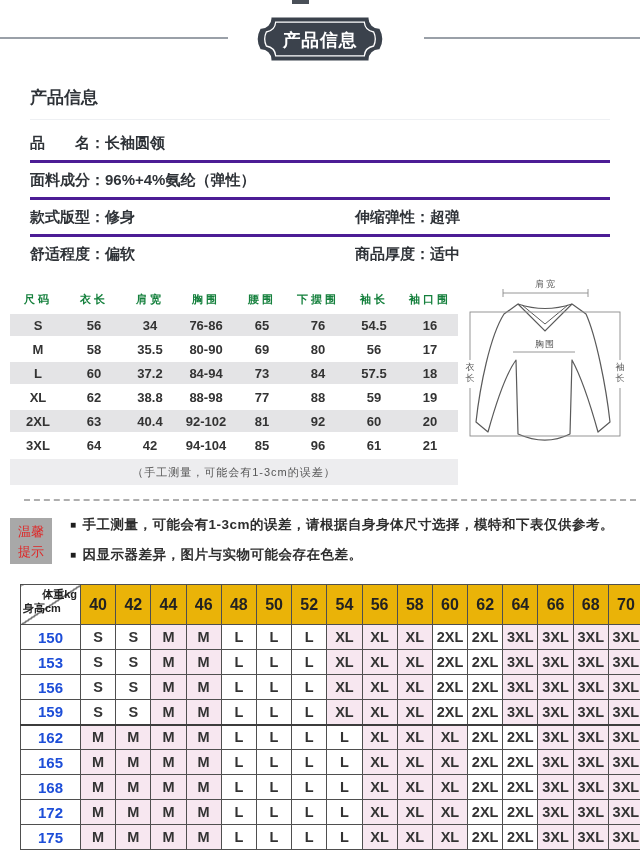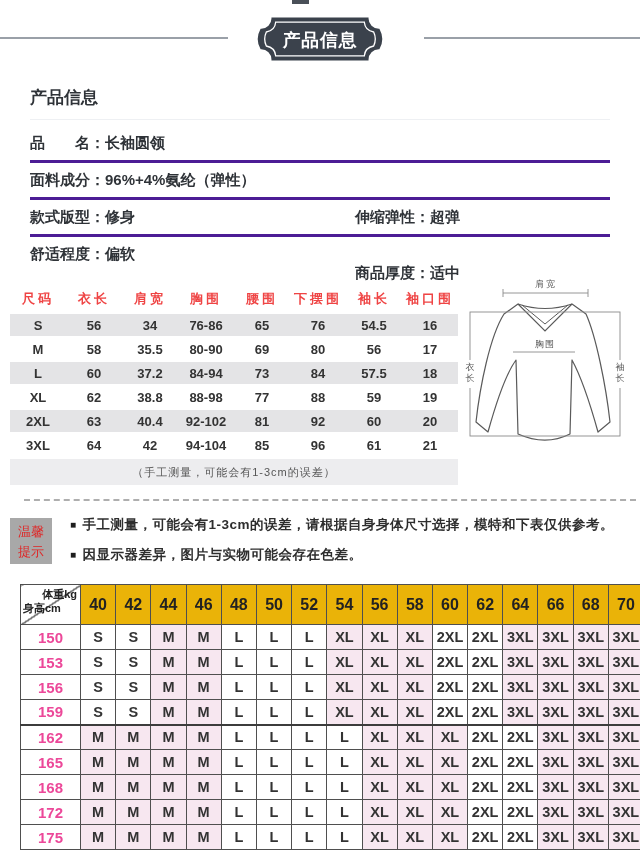--- a/index.html
+++ b/index.html
@@ -12,30 +12,30 @@
   .decor-line { position:absolute; top:37px; height:2px; background:#9aa0a8; }
   .decor-line.left { left:0; width:228px; }
   .decor-line.right { left:424px; width:216px; }
   .badge { position:absolute; left:250px; top:14px; }
 
   
   .info-section { position:absolute; left:30px; top:86px; width:580px; }
   .section-title { font-size:17px; font-weight:bold; padding-bottom:10px; border-bottom:1px solid #eef0f3; }
   .info-rows { margin-top:6px; }
   .info-row { display:flex; padding:8px 0 7px 0; border-bottom:3px solid #4c1d95; font-size:15px; font-weight:bold; }
-  .info-row:last-child { border-bottom:none;flex-direction:column; }
+  .info-row:last-child { border-bottom:none; }
   .info-pair { white-space:pre; }
   .info-pair.col2 { margin-left:auto; width:255px; }
   .info-label { color:#2f3338; }
   .info-value { color:#2f3338; }
 
   
   .size-wrap { position:absolute; left:10px; top:286px; width:448px; }
   table.size-table { width:100%; border-collapse:collapse; table-layout:fixed; }
-  table.size-table th { height:27px; font-size:13px; font-weight:bold; color:#ef4444; letter-spacing:3px; text-align:center; }
+  table.size-table th { height:27px; font-size:11px; font-weight:bold; color:#15803d; letter-spacing:3px; text-align:center; }
   table.size-table td { height:24px; font-size:13px; color:#333; text-align:center; font-weight:bold; border-top:2px solid #fff; border-bottom:2px solid #fff; }
   table.size-table tbody tr.stripe td { background:#e4e4e6; }
   .size-note { margin-top:1px; height:26px; line-height:26px; background:#ededef; text-align:center; font-size:11px; color:#555; letter-spacing:1px; }
 
   
   .diagram { position:absolute; left:458px; top:276px; width:180px; height:192px; }
 
   
   .dashed { position:absolute; left:24px; top:499px; width:612px; border-top:2px dashed #aeaeae; }
 
@@ -49,21 +49,21 @@
   
   .fit-wrap { position:absolute; left:8px; top:584px; width:624px; }
   table.fit-table { width:100%; border-collapse:collapse; table-layout:fixed;margin-left:12px; }
   table.fit-table col.hcol { width:60px; }
   table.fit-table th, table.fit-table td { border:1px solid #4f4f4f; text-align:center; }
   table.fit-table thead th { height:40px; font-size:16px; font-weight:bold; color:#222; background:#eab308; }
   table.fit-table thead th.corner { position:relative; font-weight:bold;
      background:linear-gradient(to bottom right, #fff calc(50% - 0.7px), #4f4f4f calc(50% - 0.7px), #4f4f4f calc(50% + 0.7px), #fff calc(50% + 0.7px)); }
   .corner .c-top { position:absolute; top:2px; right:3px; font-size:11px; }
   .corner .c-bot { position:absolute; bottom:8px; left:2px; font-size:11px; }
-  table.fit-table tbody th { height:15px; font-size:15px; font-weight:bold; color:#ec4899; background:#fff; }
+  table.fit-table tbody th { height:15px; font-size:15px; font-weight:bold; color:#1d4ed8; background:#fff; }
   table.fit-table tbody td { height:25px; font-size:14.5px; font-weight:bold; color:#333; background:#fff; }
   table.fit-table tbody td.hl { background:var(--hl,#f7e7f0); }
   table.fit-table tbody tr.group-start th, table.fit-table tbody tr.group-start td { border-top:2px solid #3c3c3c; }
 </style>
 </head>
 <body>
 
 <div class="page">
 
   <div class="top-mark"></div>

